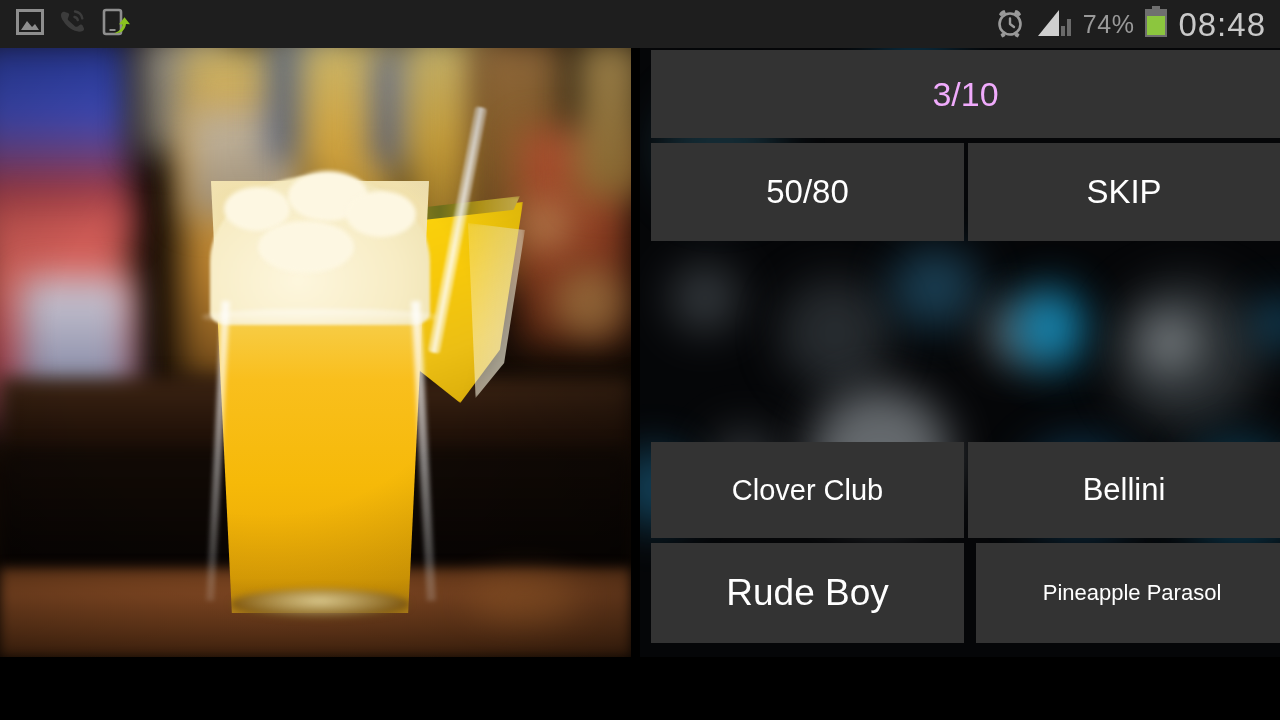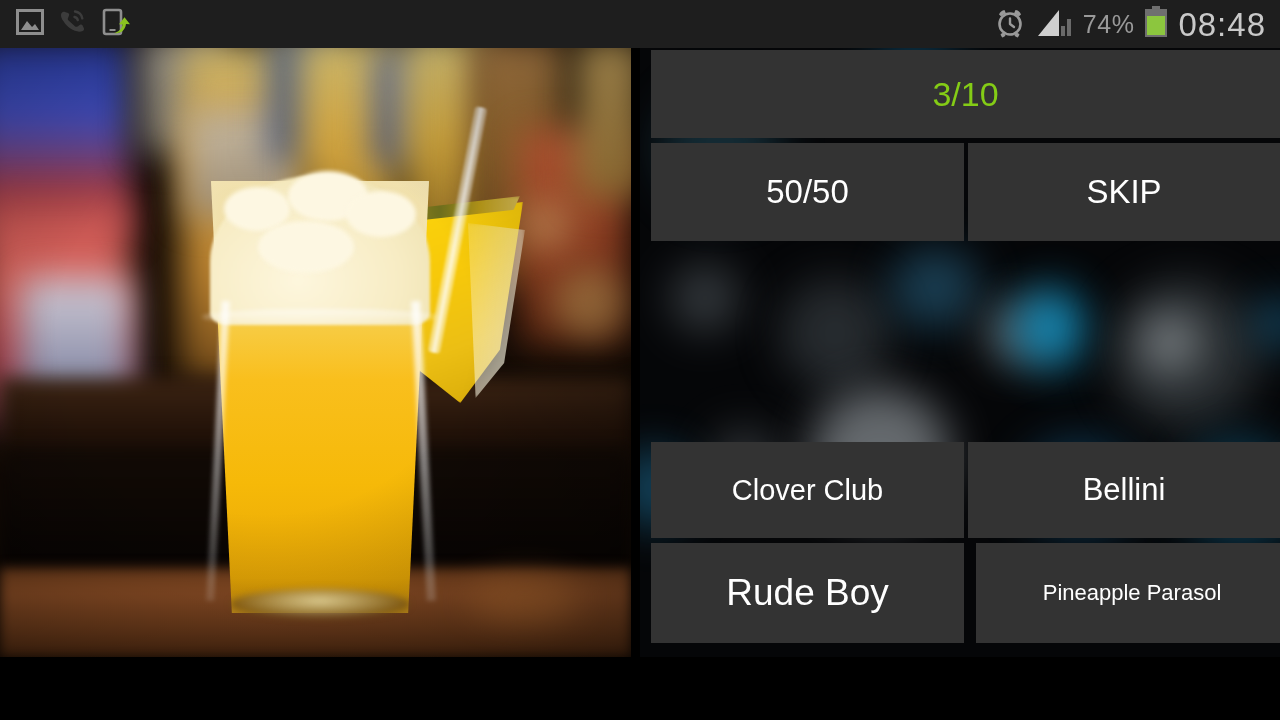--- a/index.html
+++ b/index.html
@@ -119,21 +119,21 @@
   }
   #panelbokeh{ position:absolute; inset:0; }
   .pb{ position:absolute; border-radius:50%; filter:blur(22px); }
 
   .card{
     position:absolute; background:#333333; color:#fff;
     display:flex; align-items:center; justify-content:center; text-align:center;
   }
   #counterbar{
     left:11px; top:2px; width:629px; height:88px;
-    color:#84cc16; font-size:34px; font-weight:400;
+    color:#f0abfc; font-size:34px; font-weight:400;
   }
   #btn-fifty{ left:11px; top:95px; width:313px; height:98px; font-size:33px; }
   #btn-skip { left:328px; top:95px; width:312px; height:98px; font-size:33px; }
 
   #btn-a1{ left:11px; top:394px; width:313px; height:96px; font-size:29px; }
   #btn-a2{ left:328px; top:394px; width:312px; height:96px; font-size:31px; }
   #btn-a3{ left:11px; top:495px; width:313px; height:100px; font-size:37px; }
   #btn-a4{ left:336px; top:495px; width:312px; height:100px; font-size:22px; }
 
   #bottomgap{ position:absolute; left:0; top:657px; width:1280px; height:63px; background:#000; }
@@ -257,21 +257,21 @@
       <div class="pb" style="left:470px;top:230px;width:150px;height:150px;background:#3b4246;opacity:.65;"></div>
       <div class="pb" style="left:500px;top:265px;width:60px;height:60px;background:#aeb4b8;opacity:.6;"></div>
       <div class="pb" style="left:615px;top:250px;width:50px;height:50px;background:#1e7fb0;opacity:.55;"></div>
       <div class="pb" style="left:380px;top:390px;width:120px;height:100px;background:#0f3d59;opacity:.8;"></div>
       <div class="pb" style="left:540px;top:390px;width:120px;height:110px;background:#0e4761;opacity:.8;"></div>
       <div class="pb" style="left:230px;top:-10px;width:90px;height:60px;background:#125f87;opacity:.6;"></div>
     </div>
 
     <div id="counterbar" class="card">3/10</div>
 
-    <div id="btn-fifty" class="card">50/50</div>
+    <div id="btn-fifty" class="card">50/80</div>
     <div id="btn-skip" class="card">SKIP</div>
 
     <div id="btn-a2" class="card">Bellini</div>
     <div id="btn-a1" class="card">Clover Club</div>
     <div id="btn-a3" class="card">Rude Boy</div>
     <div id="btn-a4" class="card">Pineapple Parasol</div>
   </div>
 
   <div id="bottomgap"></div>
 </div>

